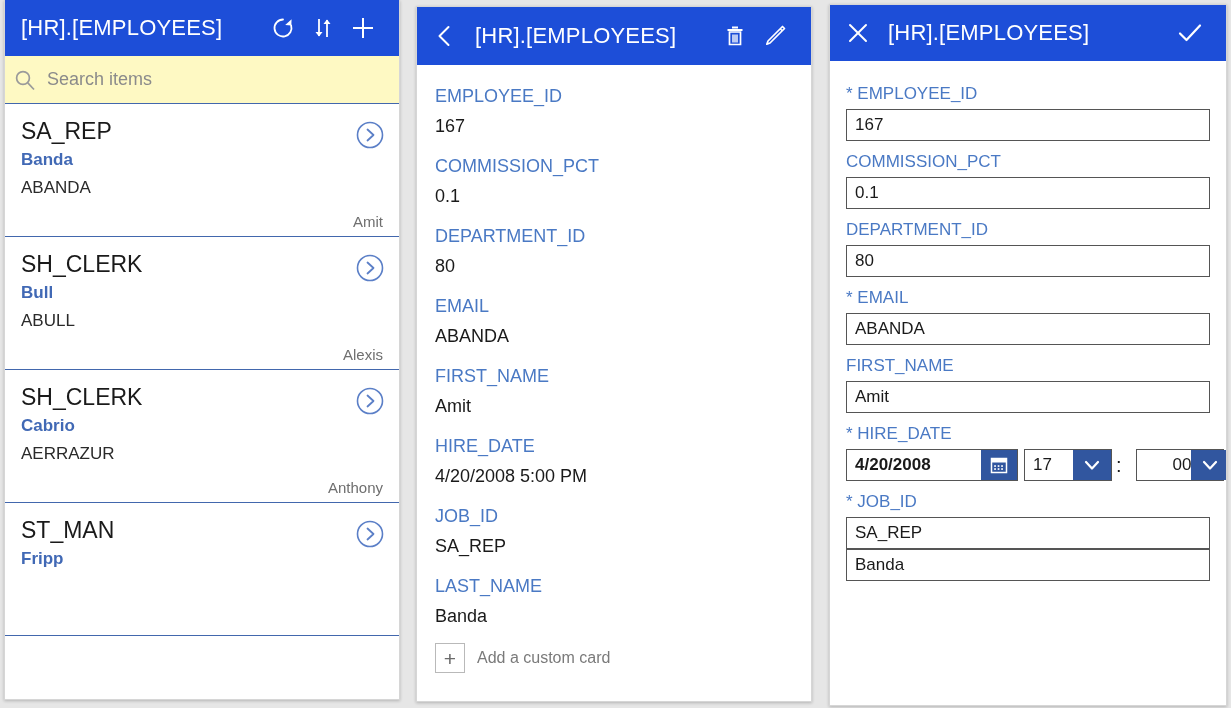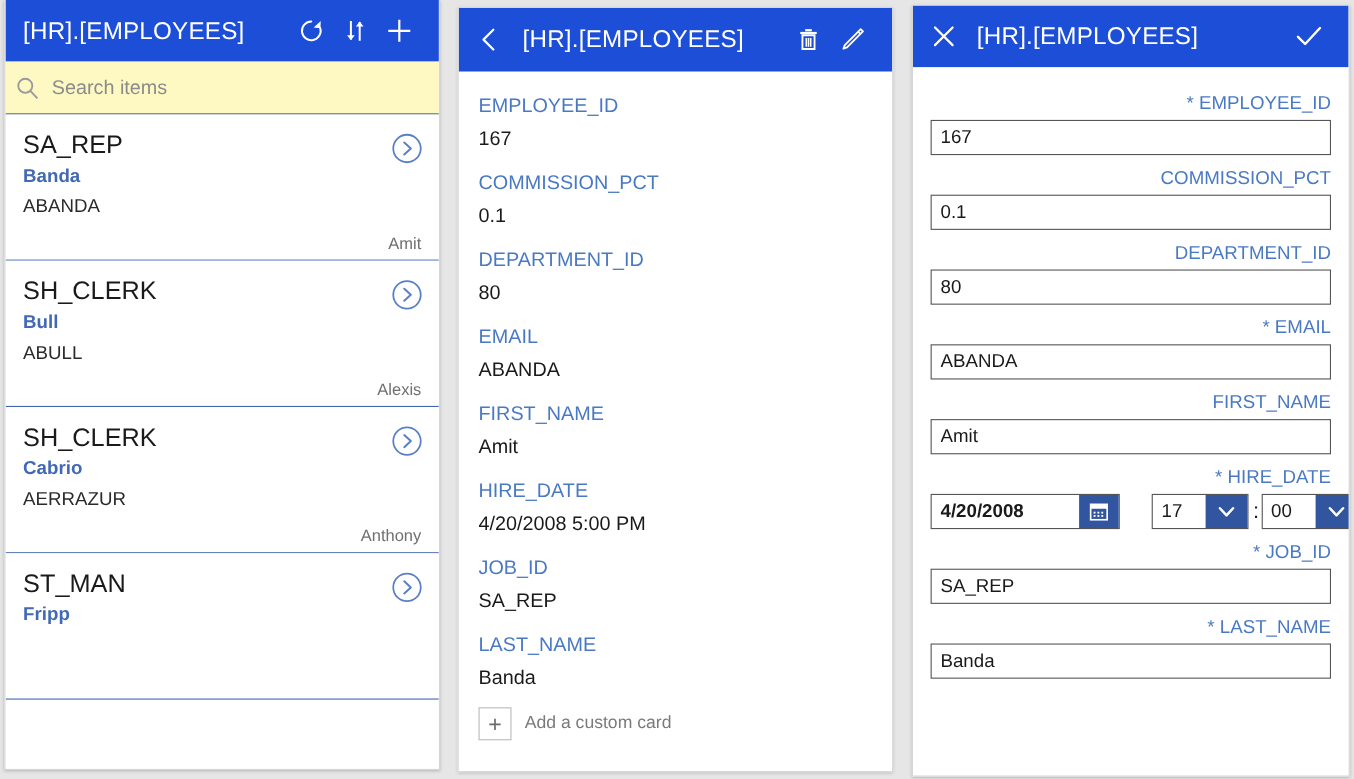--- a/index.html
+++ b/index.html
@@ -99,21 +99,21 @@
     display: flex; align-items: center; justify-content: center;
     color: #6b6b6b; font-size: 21px; line-height: 1;
     flex: 0 0 auto;
   }
   .add-text { font-size: 16px; color: #7a7a7a; margin-left: 12px; }
 
   
   .form-body { padding: 12px 16px 0 16px; }
   .f-label {
     font-size: 17px; color: #4a79c4; line-height: 30px;
-    margin-top: 6px; white-space: nowrap; text-align: right;
+    margin-top: 6px; white-space: nowrap;
   }
   .f-label .req { color: #4a79c4; }
   .f-input {
     width: 100%;
     height: 32px;
     border: 1px solid #555555;
     font-size: 17px;
     font-family: "Liberation Sans", sans-serif;
     color: #1a1a1a;
     padding: 0 8px;
@@ -138,21 +138,21 @@
   }
   .cal-btn {
     width: 36px; height: 100%;
     background: #31569f;
     display: flex; align-items: center; justify-content: center;
     flex: 0 0 auto; cursor: pointer;
   }
   .spin {
     display: flex; align-items: center;
     border: 1px solid #555555;
-    height: 32px; width: 88px; margin-left: 29px;
+    height: 32px; width: 88px; margin-left: 6px;
     flex: 0 0 auto;
   }
   .spin .val {
     flex: 1 1 auto; font-size: 17px; color: #1a1a1a; padding-left: 8px;
     font-family: "Liberation Sans", sans-serif;
   }
   .spin .chev {
     width: 38px; height: 100%; background: #31569f;
     display: flex; align-items: center; justify-content: center;
     flex: 0 0 auto; cursor: pointer;
@@ -348,29 +348,28 @@
           </div>
           <div class="spin">
             <span class="val">17</span>
             <div class="chev">
               <svg width="20" height="20" viewBox="0 0 20 20">
                 <polyline points="4,7 10,13.5 16,7" fill="none" stroke="#fff" stroke-width="2.2" stroke-linecap="round" stroke-linejoin="round"></polyline>
               </svg>
             </div>
           </div>
           <span class="colon">:</span>
-          <div class="spin" style="margin-left: 0px;">
+          <div class="spin" style="margin-left: 12px; padding-left: 28px;">
             <span class="val">00</span>
             <div class="chev">
               <svg width="20" height="20" viewBox="0 0 20 20">
                 <polyline points="4,7 10,13.5 16,7" fill="none" stroke="#fff" stroke-width="2.2" stroke-linecap="round" stroke-linejoin="round"></polyline>
               </svg>
             </div>
           </div>
         </div>
         <div class="f-label"><span class="req">* </span><span>JOB_ID</span></div>
         <input type="text" class="f-input" value="SA_REP" style="">
-        <div class="f-label"><span class="req">* </span><span>LAST_NAME</span></div>
         <input type="text" class="f-input" value="Banda" style="">
       </div>
   </div>
 
 </div>
 
 </body></html>

